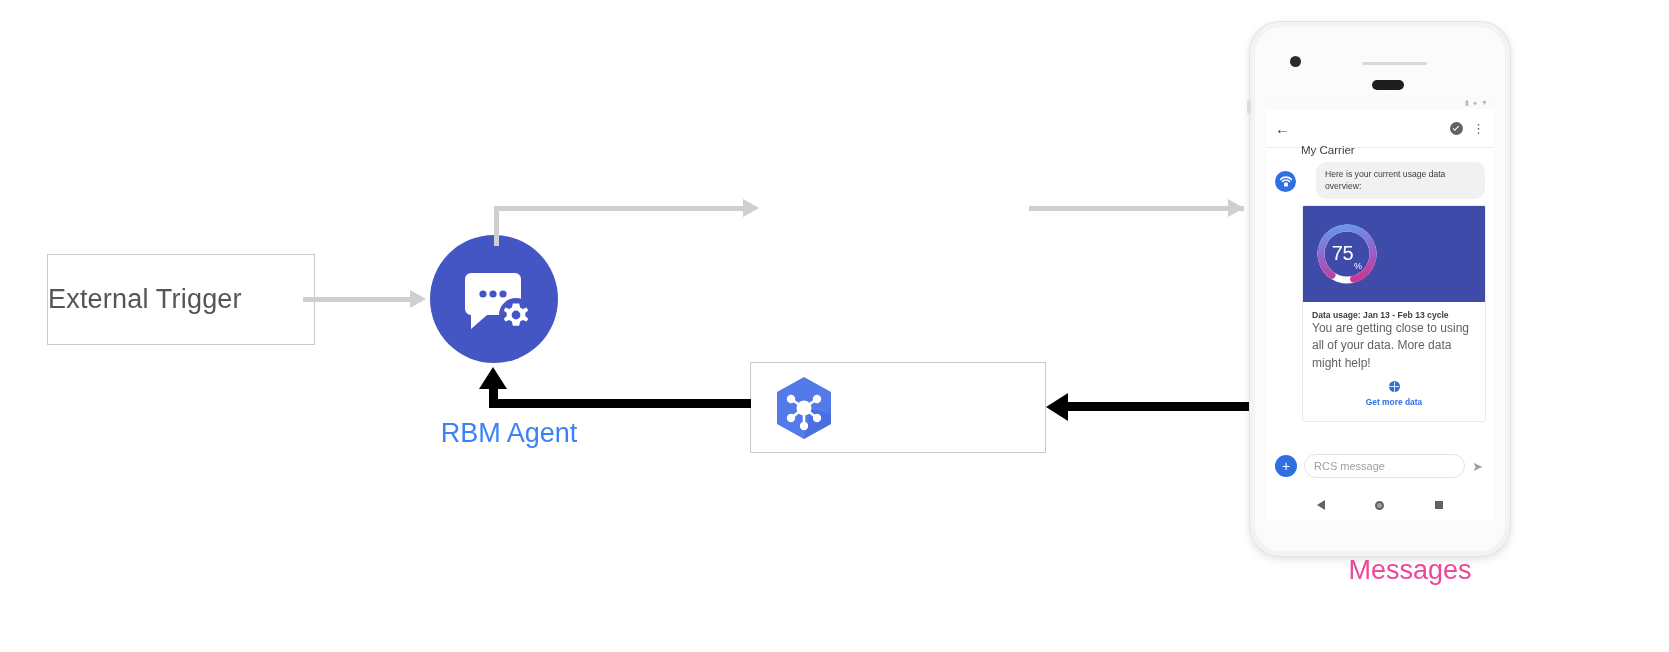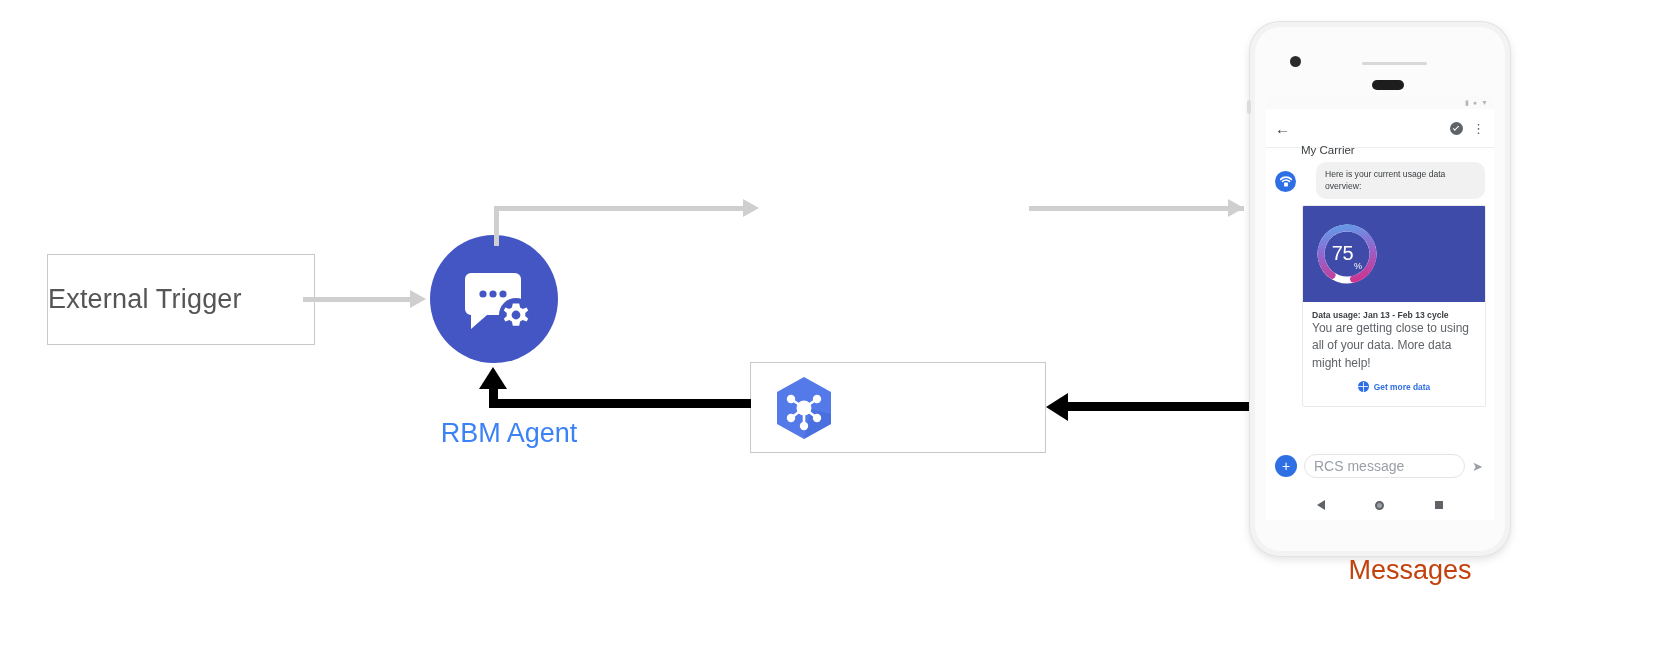--- a/index.html
+++ b/index.html
@@ -92,49 +92,49 @@
   .gauge .pct b{font-size:20px;font-weight:400;letter-spacing:-.5px;}
   .gauge .pct i{font-size:9px;font-style:normal;align-self:flex-end;
                 margin-bottom:17px;margin-left:1px;}
   .hero-right{flex:1;text-align:right;color:#fff;padding-right:2px;}
   .hero-right .big{font-size:12.5px;font-weight:bold;line-height:1.25;}
   .hero-right .sub{font-size:7.5px;color:#c9cee8;margin-bottom:12px;}
   .card-body{padding:8px 9px 6px 9px;}
   .card-title{font-size:8.6px;font-weight:bold;color:#3c4043;}
   .card-text{font-size:12px;color:#5f6368;line-height:1.45;}
   .card-action{display:flex;align-items:center;justify-content:center;gap:5px;
-               padding:9px 0 8px;}
+               padding:9px 0 8px;flex-direction:column;}
   .globe{width:11px;height:11px;border-radius:50%;background:#2f6fe4;
          position:relative;}
   .globe::before{content:"";position:absolute;left:5px;top:.5px;width:1px;
          height:10px;background:#fff;opacity:.8;}
   .globe::after{content:"";position:absolute;left:.5px;top:5px;width:10px;
          height:1px;background:#fff;opacity:.8;}
   .card-action span{font-size:8.4px;color:#2f6fe4;font-weight:bold;}
 
   #composer{position:absolute;left:0;right:0;bottom:34px;height:40px;
             display:flex;align-items:center;padding:0 9px;gap:7px;background:#fff;}
   .plus{width:22px;height:22px;border-radius:50%;background:#2f6fe4;
         color:#fff;font-size:14px;display:flex;align-items:center;
         justify-content:center;line-height:1;flex:0 0 22px;}
   .input-pill{flex:1;height:22px;border:1px solid #e4e4e4;border-radius:12px;
-        display:flex;align-items:center;padding:0 9px;font-size:14px;color:#9aa0a6;}
+        display:flex;align-items:center;padding:0 9px;font-size:11px;color:#9aa0a6;}
   .send{color:#9aa0a6;font-size:13px;margin-right:2px;}
 
   #navbar{position:absolute;left:0;right:0;bottom:0;height:30px;background:#fff;
           display:flex;align-items:center;justify-content:space-around;
           padding:0 26px;}
   .nav-back{width:0;height:0;border-top:5px solid transparent;
             border-bottom:5px solid transparent;border-right:8px solid #5f6368;}
   .nav-home{width:9px;height:9px;border-radius:50%;
             border:2px solid #5f6368;box-sizing:border-box;background:#9aa0a6;}
   .nav-recent{width:8px;height:8px;background:#5f6368;}
 
   #messages-label{position:absolute;left:1290px;top:555px;width:240px;
-                  text-align:center;font-size:27px;color:#c2410c;}
+                  text-align:center;font-size:27px;color:#ec4899;}
 </style>
 </head>
 <body>
 
 <div class="stage">
 
   <div class="node-box" id="external-trigger">
     <span class="label">External Trigger</span>
   </div>
 

